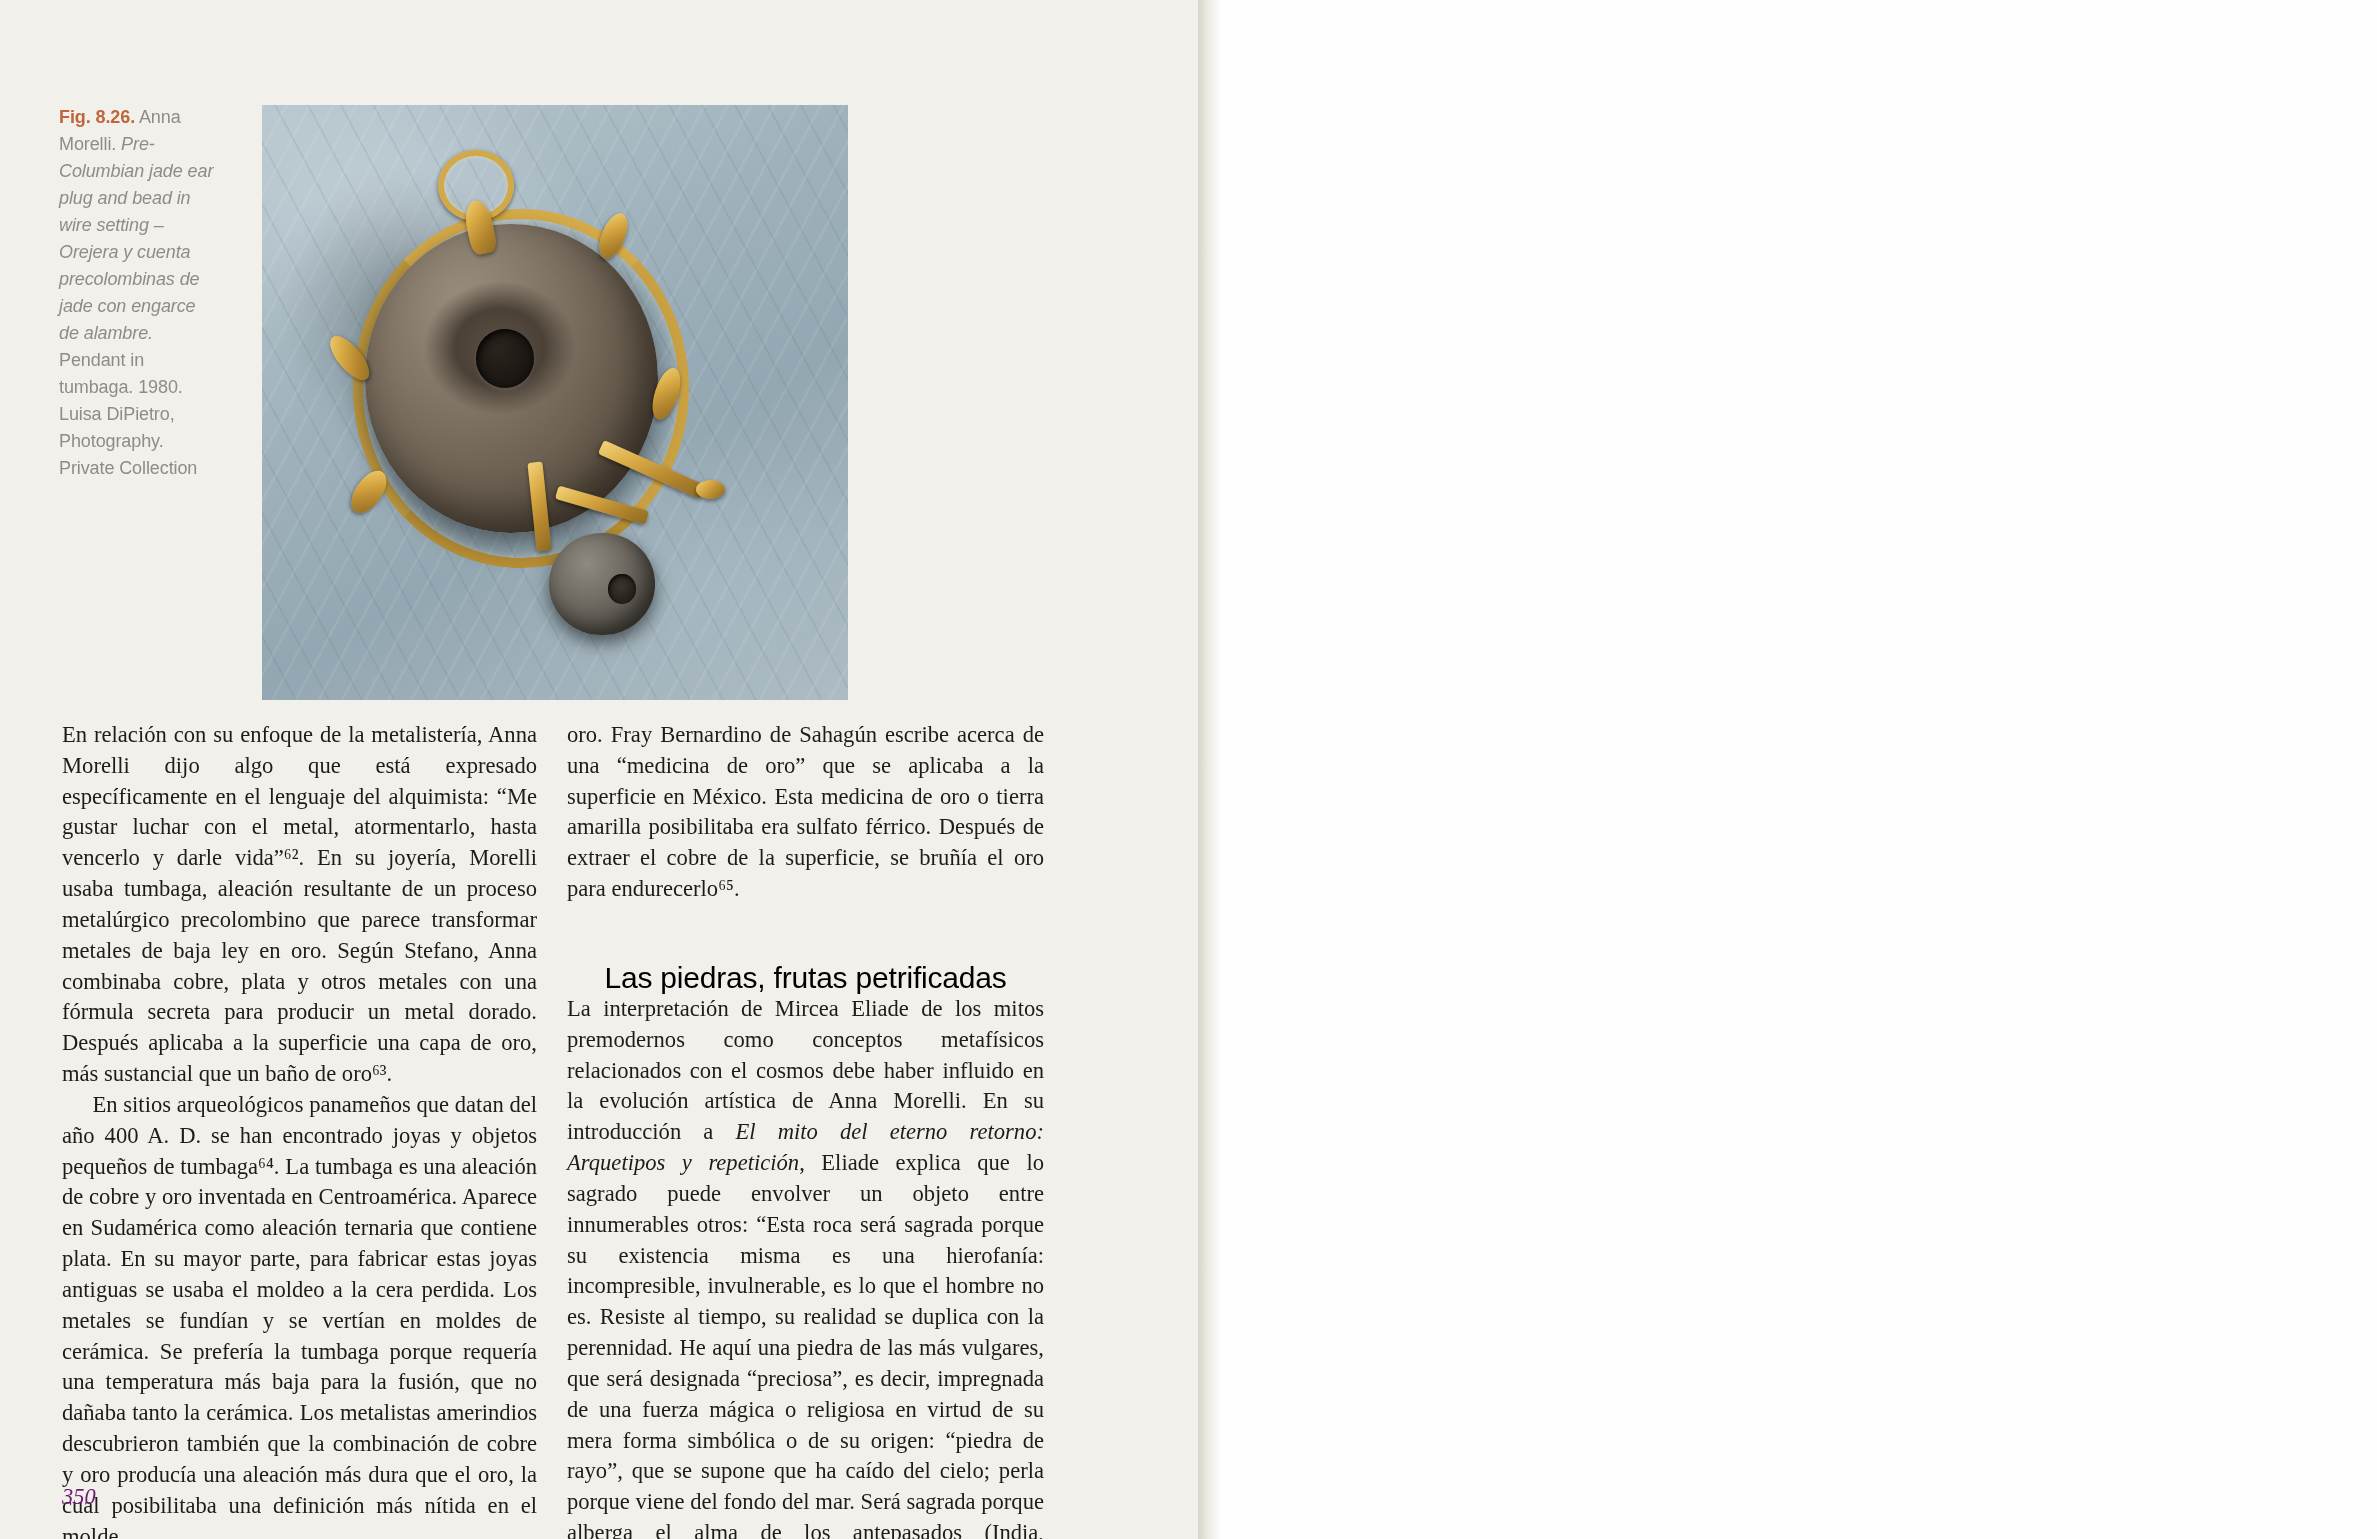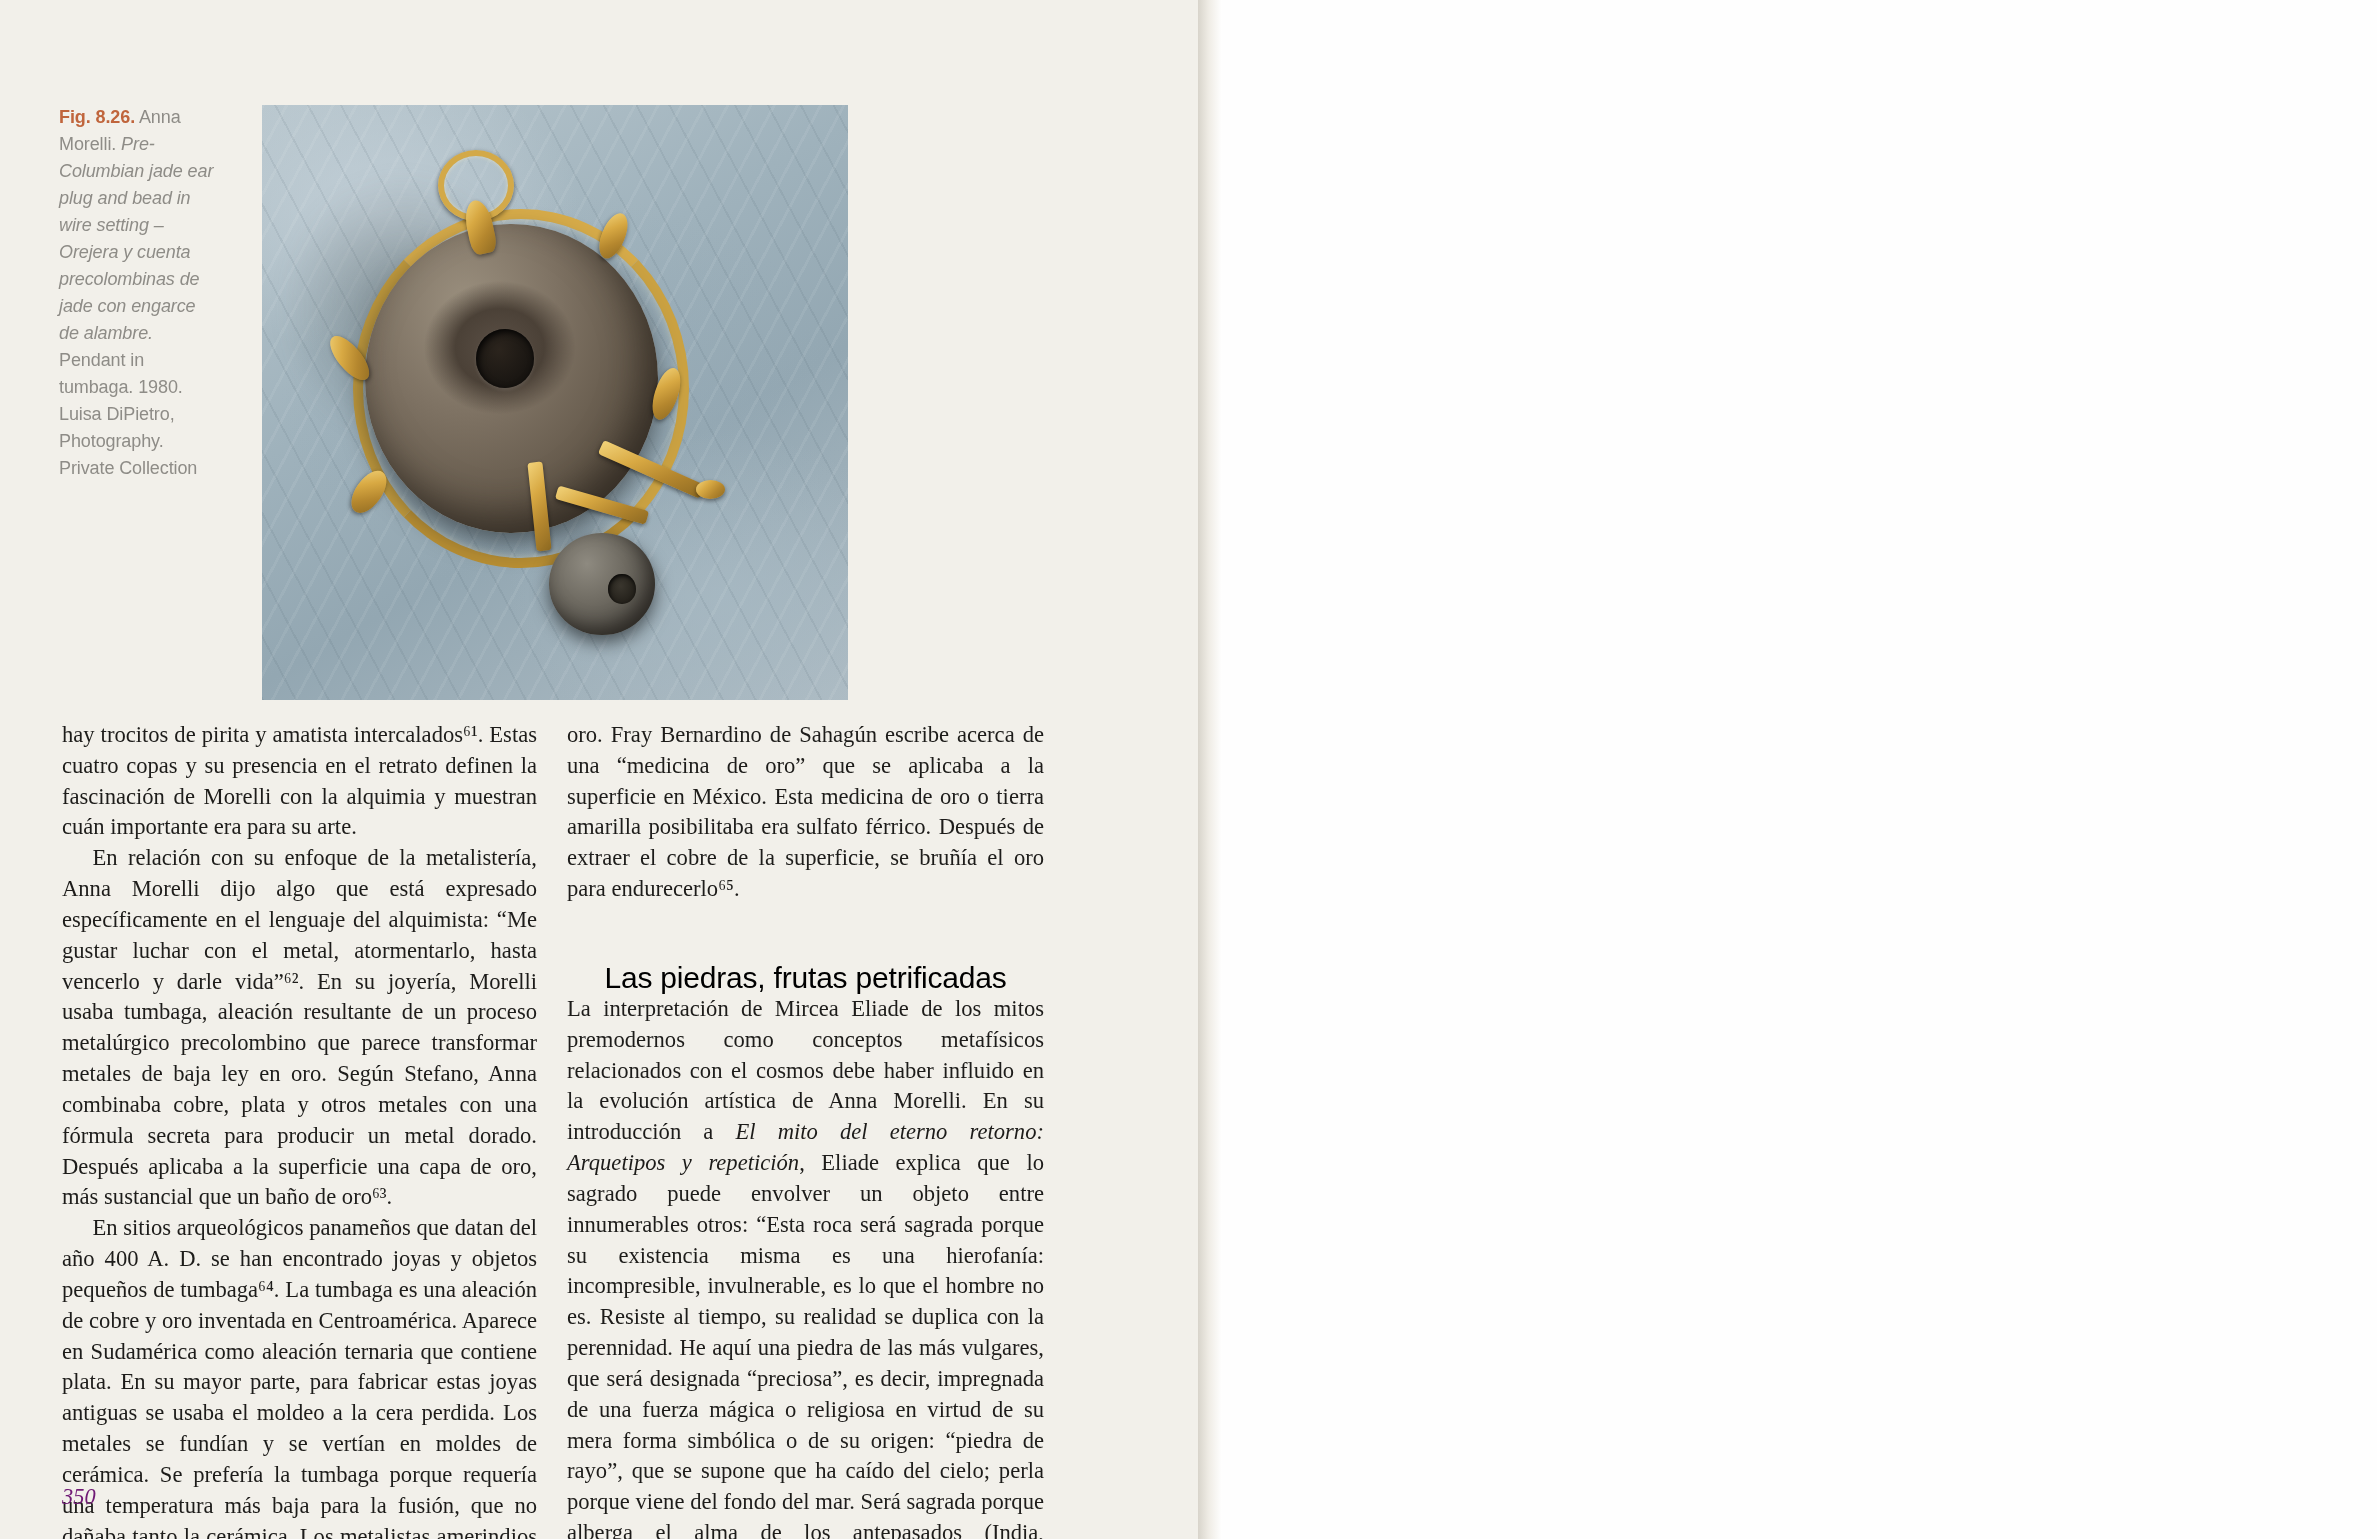--- a/index.html
+++ b/index.html
@@ -229,21 +229,20 @@
       <div class="gold" style="left:57%; top:60%; width:19%; height:2.6%; border-radius:3.7px; transform:rotate(24deg);"></div>
       <div class="gold" style="left:46%; top:60%; width:2.6%; height:15%; border-radius:3.7px; transform:rotate(-6deg);"></div>
       <div class="gold" style="left:50%; top:66%; width:16%; height:2.4%; border-radius:3.7px; transform:rotate(16deg);"></div>
       <div class="gold" style="left:74%; top:63%; width:5%; height:3.2%; border-radius:50%;"></div>
       <div class="bead">
         <div class="bead-hole"></div>
       </div>
     </div>
 
     <div class="col col-es" id="col-l1">
-      <p>hay trocitos de pirita y amatista intercalados⁶¹. Estas cuatro copas y su presencia en el retrato definen la fascinación de Morelli con la alquimia y muestran cuán importante era para su arte.</p>
       <p>En relación con su enfoque de la metalistería, Anna Morelli dijo algo que está expresado específicamente en el lenguaje del alquimista: “Me gustar luchar con el metal, atormentarlo, hasta vencerlo y darle vida”⁶². En su joyería, Morelli usaba tumbaga, aleación resultante de un proceso metalúrgico precolombino que parece transformar metales de baja ley en oro. Según Stefano, Anna combinaba cobre, plata y otros metales con una fórmula secreta para producir un metal dorado. Después aplicaba a la superficie una capa de oro, más sustancial que un baño de oro⁶³.</p>
       <p>En sitios arqueológicos panameños que datan del año 400 A. D. se han encontrado joyas y objetos pequeños de tumbaga⁶⁴. La tumbaga es una aleación de cobre y oro inventada en Centroamérica. Aparece en Sudamérica como aleación ternaria que contiene plata. En su mayor parte, para fabricar estas joyas antiguas se usaba el moldeo a la cera perdida. Los metales se fundían y se vertían en moldes de cerámica. Se prefería la tumbaga porque requería una temperatura más baja para la fusión, que no dañaba tanto la cerámica. Los metalistas amerindios descubrieron también que la combinación de cobre y oro producía una aleación más dura que el oro, la cual posibilitaba una definición más nítida en el molde.</p>
 
     </div>
 
     <div class="col col-es" id="col-l2">
       <p>oro. Fray Bernardino de Sahagún escribe acerca de una “medicina de oro” que se aplicaba a la superficie en México. Esta medicina de oro o tierra amarilla posibilitaba era sulfato férrico. Después de extraer el cobre de la superficie, se bruñía el oro para endurecerlo⁶⁵.</p>
       <h2 class="section-head head-gap-before">Las piedras, frutas petrificadas</h2>
       <p class="noindent head-gap-after"><span>La interpretación de Mircea Eliade de los mitos premodernos como conceptos metafísicos relacionados con el cosmos debe haber influido en la evolución artística de Anna Morelli. En su introducción a </span><span class="ital">El mito del eterno retorno: Arquetipos y repetición</span><span>, Eliade explica que lo sagrado puede envolver un objeto entre innumerables otros: “Esta roca será sagrada porque su existencia misma es una hierofanía: incompresible, invulnerable, es lo que el hombre no es. Resiste al tiempo, su realidad se duplica con la perennidad. He aquí una piedra de las más vulgares, que será designada “preciosa”, es decir, impregnada de una fuerza mágica o religiosa en virtud de su mera forma simbólica o de su origen: “piedra de rayo”, que se supone que ha caído del cielo; perla porque viene del fondo del mar. Será sagrada porque alberga el alma de los antepasados (India, Indonesia), porque fuera otrora el escenario de una teofanía (como la piedra de Betel que sirvió de lecho a Jacob) o porque un sacrificio o un juramento la consagraron”⁶⁶.</span></p>
 

